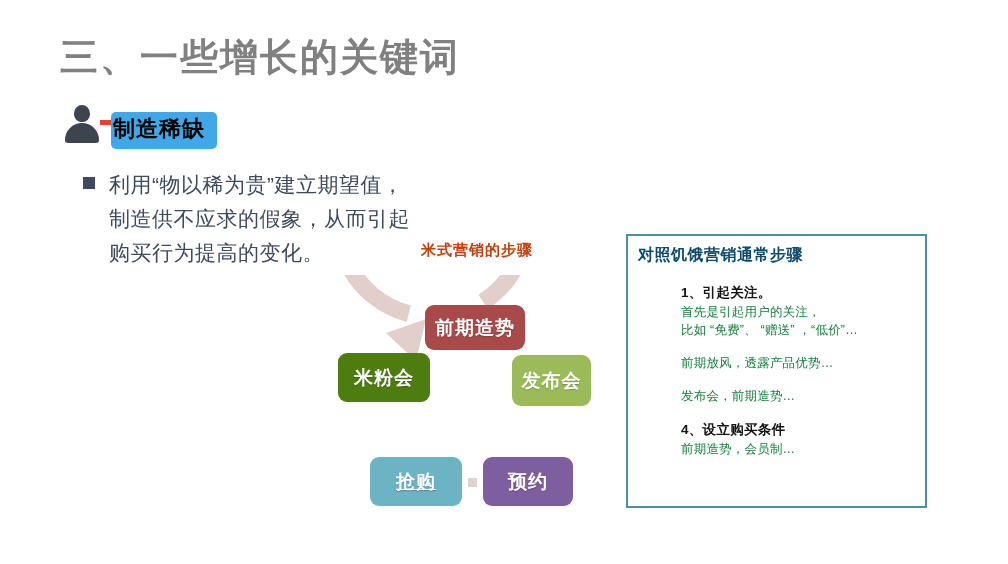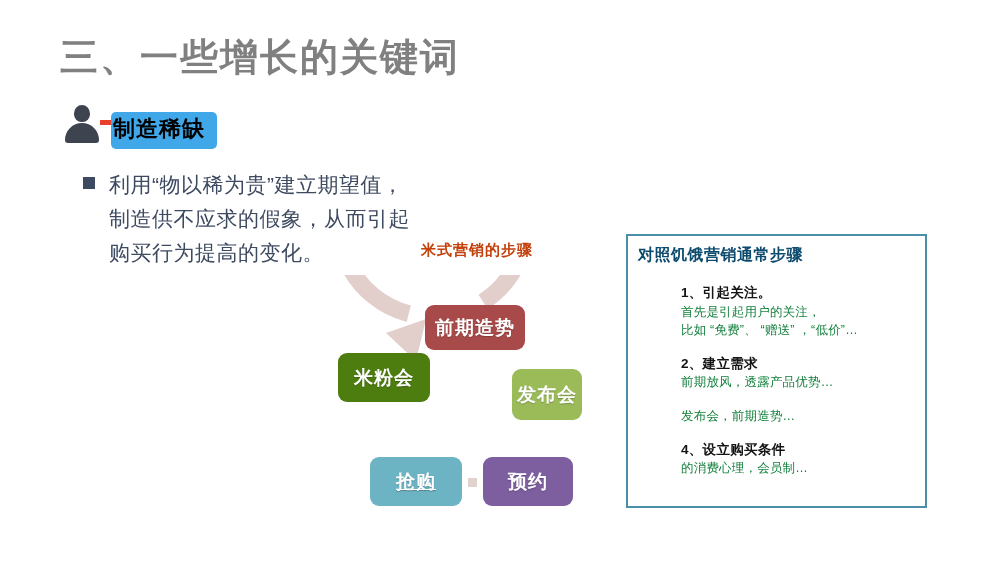--- a/index.html
+++ b/index.html
@@ -136,21 +136,21 @@
     font-size: 19px;
     font-weight: bold;
     letter-spacing: 1px;
     white-space: nowrap;
     text-shadow: 0 1px 1px rgba(0,0,0,0.22);
   }
   #node-0 { 
     left: 95px; top: 14px; width: 100px; height: 45px; margin-top: 16px;
   }
   #node-1 { 
-    left: 182px; top: 94px; width: 70px; height: 51px; text-align: center;
+    left: 182px; top: 80px; width: 79px; height: 51px; text-align: center;
   }
   #node-2 { 
     left: 153px; top: 182px; width: 90px; height: 49px; text-align: center;
   }
   #node-3 { 
     left: 40px; top: 182px; width: 92px; height: 49px; text-decoration: underline;
   }
   #node-4 { 
     left: 8px; top: 78px; width: 92px; height: 49px;
   }
@@ -249,27 +249,26 @@
   <div id="panel-heading">对照饥饿营销通常步骤</div>
   <div id="panel-steps">
 
     <div class="panel-step">
       <div class="step-title">1、引起关注。</div>
       <div class="step-desc">首先是引起用户的关注，</div>
       <div class="step-desc">比如 “免费”、 “赠送” ，“低价”…</div>
     </div>
 
     <div class="panel-step">
-      <div class="step-title">2、建立需求</div>
       <div class="step-desc">前期放风，透露产品优势…</div>
     </div>
 
     <div class="panel-step">
       <div class="step-desc">发布会，前期造势…</div>
     </div>
 
     <div class="panel-step">
       <div class="step-title">4、设立购买条件</div>
-      <div class="step-desc">的消费心理，会员制…</div>
+      <div class="step-desc">前期造势，会员制…</div>
     </div>
 
   </div>
 </div>
 
 </body></html>

